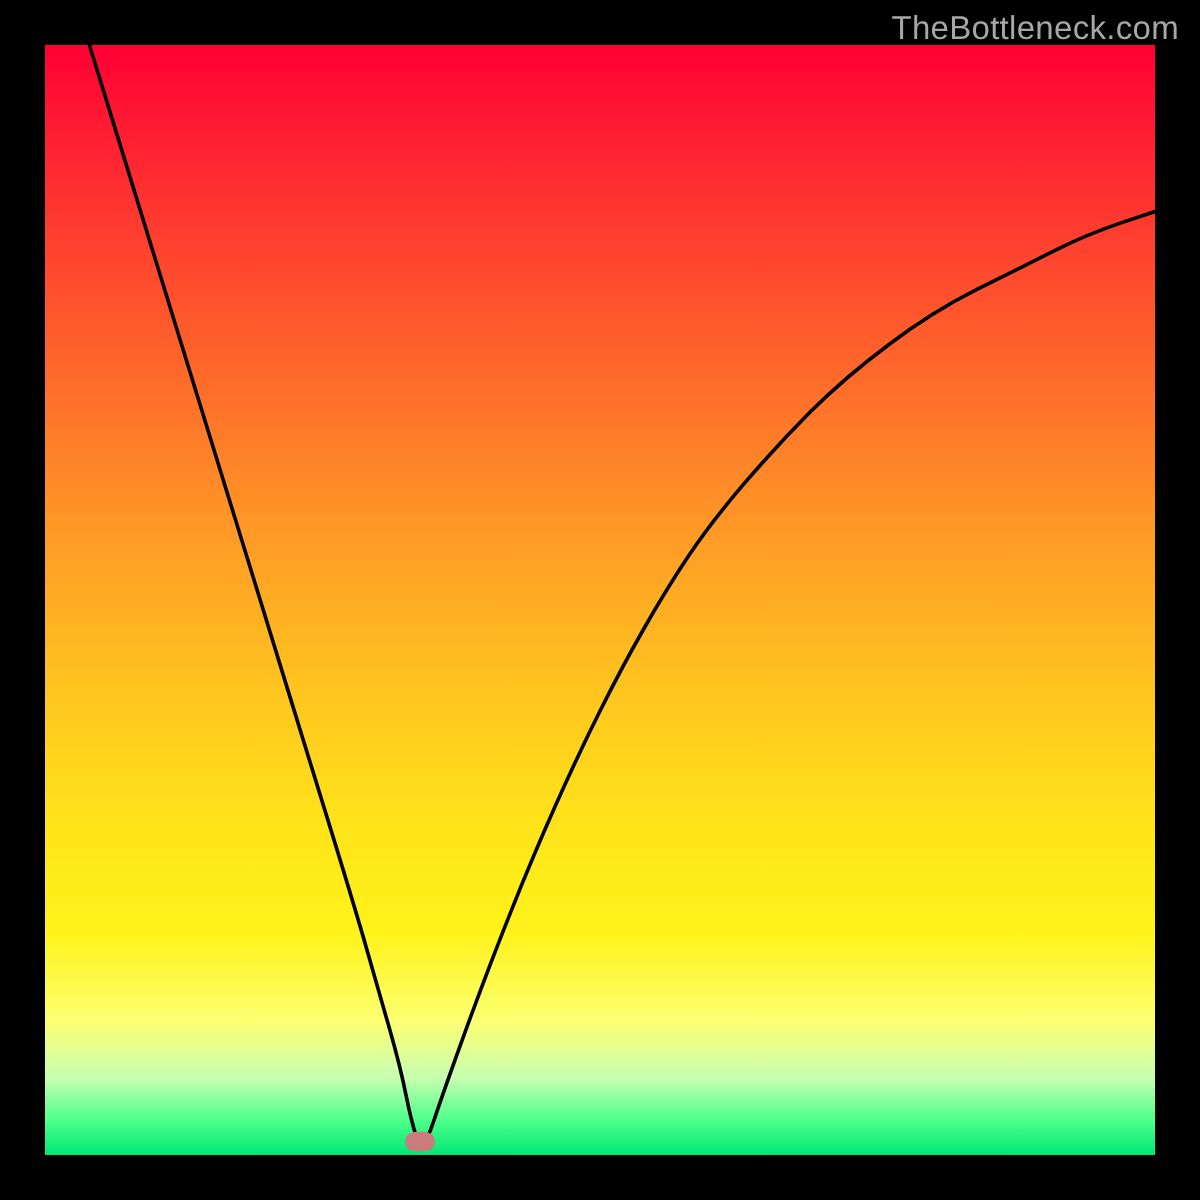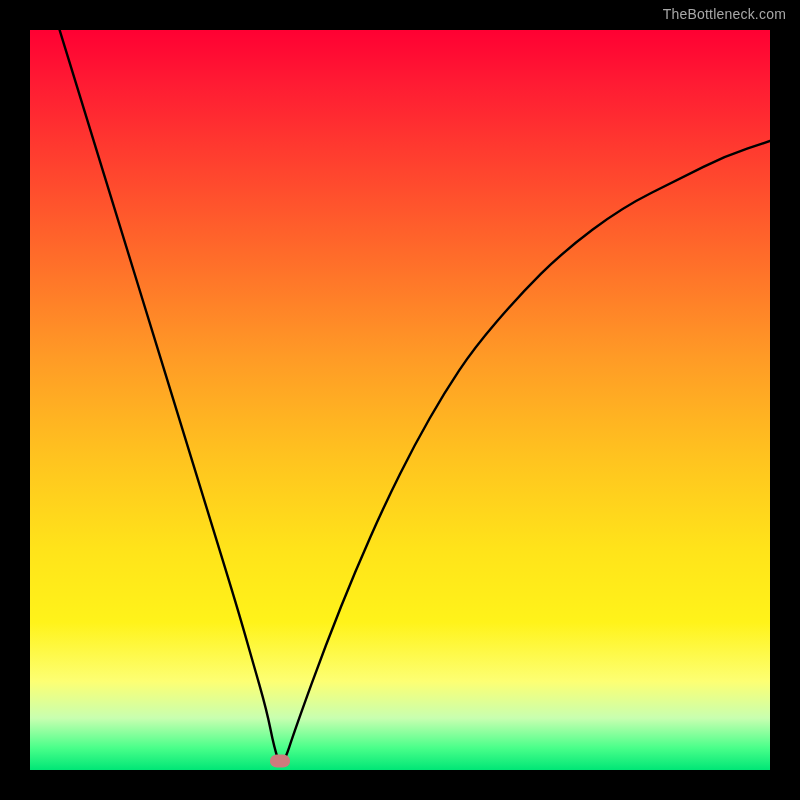--- a/index.html
+++ b/index.html
@@ -37,21 +37,21 @@
       #c8ffb0 93%,
       #4aff8a 97%,
       #00e676 100%
     );
   }
   .watermark {
     position: absolute;
     top: 6px;
     right: 14px;
     color: #a7a7a7;
-    font-size: 14px;
+    font-size: 22px;
     font-weight: 400;
     letter-spacing: 0.2px;
   }
   svg.curve {
     position: absolute;
     left: 0;
     top: 0;
     width: 740px;
     height: 740px;
   }

